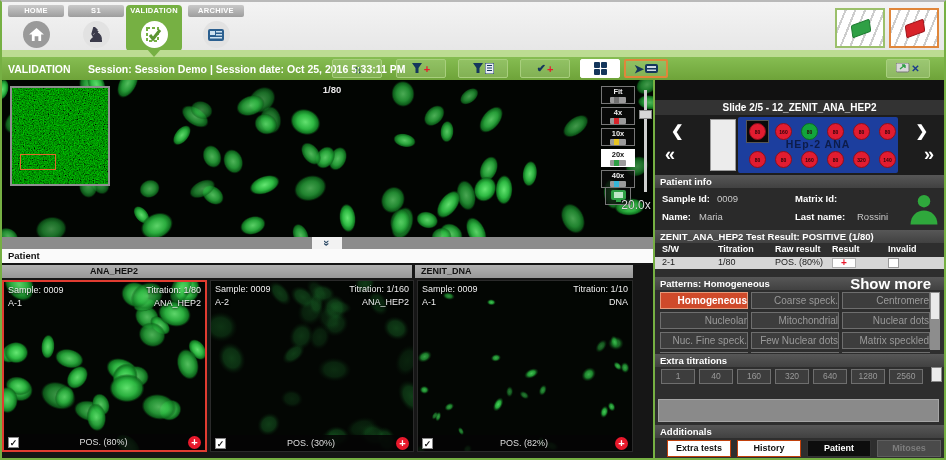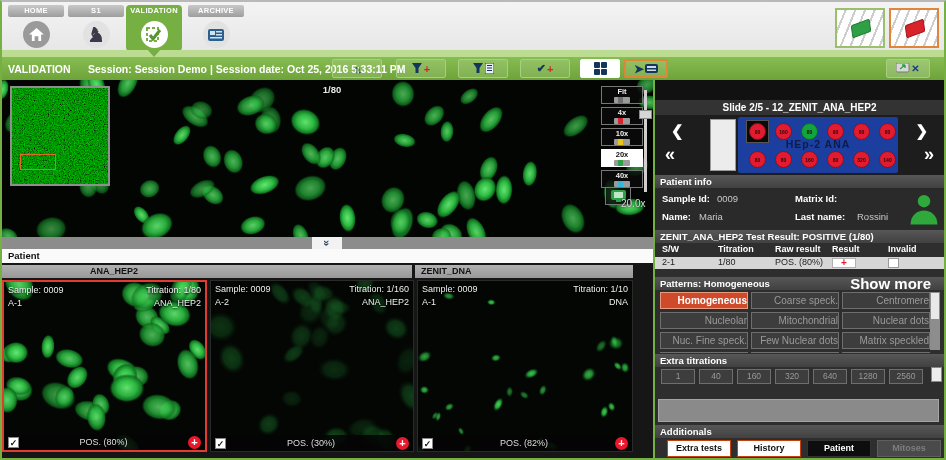--- a/index.html
+++ b/index.html
@@ -33,27 +33,27 @@
   .gridglyph{display:grid;grid-template-columns:6px 6px;grid-template-rows:6px 6px;gap:1px;}
   .gridglyph span{background:#14365c;border-radius:1px;}
   .redplus{color:#e8192c;font-weight:bold;font-size:11px;line-height:8px;}
 
   
   .viewer{left:2px;top:80px;width:651px;height:157px;background:#020502;overflow:hidden;}
   .minimap{left:8px;top:6px;width:100px;height:100px;border:2px solid #8f8f8f;background:#041604;}
   .minimap .roi{position:absolute;left:8px;top:66px;width:36px;height:16px;border:1px solid #e06a2b;}
   .titration-overlay{left:285px;top:4px;width:90px;text-align:center;color:#e8e8e8;font-size:9.5px;font-weight:bold;text-shadow:0 0 2px #000;}
   .zoompanel{left:599px;top:6px;width:50px;height:125px;}
-  .zbtn{position:absolute;left:0;width:42px;height:18px;background:rgba(10,10,10,.8);border:1px solid #777;color:#eee;font-size:7.5px;font-weight:bold;text-align:center;line-height:8px;padding-top:1px;}
+  .zbtn{position:absolute;left:0;width:34px;height:18px;background:rgba(10,10,10,.8);border:1px solid #777;color:#eee;font-size:7.5px;font-weight:bold;text-align:center;line-height:8px;padding-top:1px;}
   .zbtn.active{background:#fff;color:#111;border-color:#fff;}
   .objective{display:block;width:16px;height:6px;margin:1px auto 0;background:#9b9b9b;border-radius:1px;position:relative;}
   .objective i{position:absolute;left:4px;top:0;width:5px;height:6px;}
   .zslider-track{left:43px;top:4px;width:3px;height:102px;background:#cfcfcf;}
   .zslider-thumb{left:38px;top:24px;width:13px;height:9px;background:#d6d6d6;border:1px solid #8a8a8a;}
-  .zoomlevel{left:20px;top:112px;width:30px;color:#ddd;font-size:10px;text-shadow:0 0 2px #000;}
+  .zoomlevel{left:20px;top:112px;width:30px;color:#ddd;font-size:12px;text-shadow:0 0 2px #000;text-align:center;}
   .camera-btn{position:absolute;left:4px;top:101px;width:26px;height:18px;background:rgba(10,10,10,.8);border:1px solid #777;display:flex;align-items:center;justify-content:center;}
 
   
   .collapsebar{left:2px;top:237px;width:651px;height:12px;background:#8c8c8c;}
   .collapse-btn{left:310px;top:0px;width:30px;height:12px;background:#f2f2f2;text-align:center;line-height:10px;}
   .collapse-btn span{display:inline-block;transform:rotate(90deg);color:#2c4a66;font-weight:bold;font-size:11px;}
   .patientbar{left:2px;top:249px;width:651px;height:14px;background:#fafafa;font-size:9.5px;font-weight:bold;color:#111;line-height:14px;padding-left:6px;}
   .grouphdr{top:265px;height:13px;background:linear-gradient(#b2b2b2,#989898);font-size:9px;font-weight:bold;color:#111;line-height:13px;}
   .thumbzone{left:2px;top:237px;width:651px;height:221px;background:#161616;}
   .thumb{top:280px;height:172px;background:#030603;overflow:hidden;border:1px solid #2a2a2a;}

